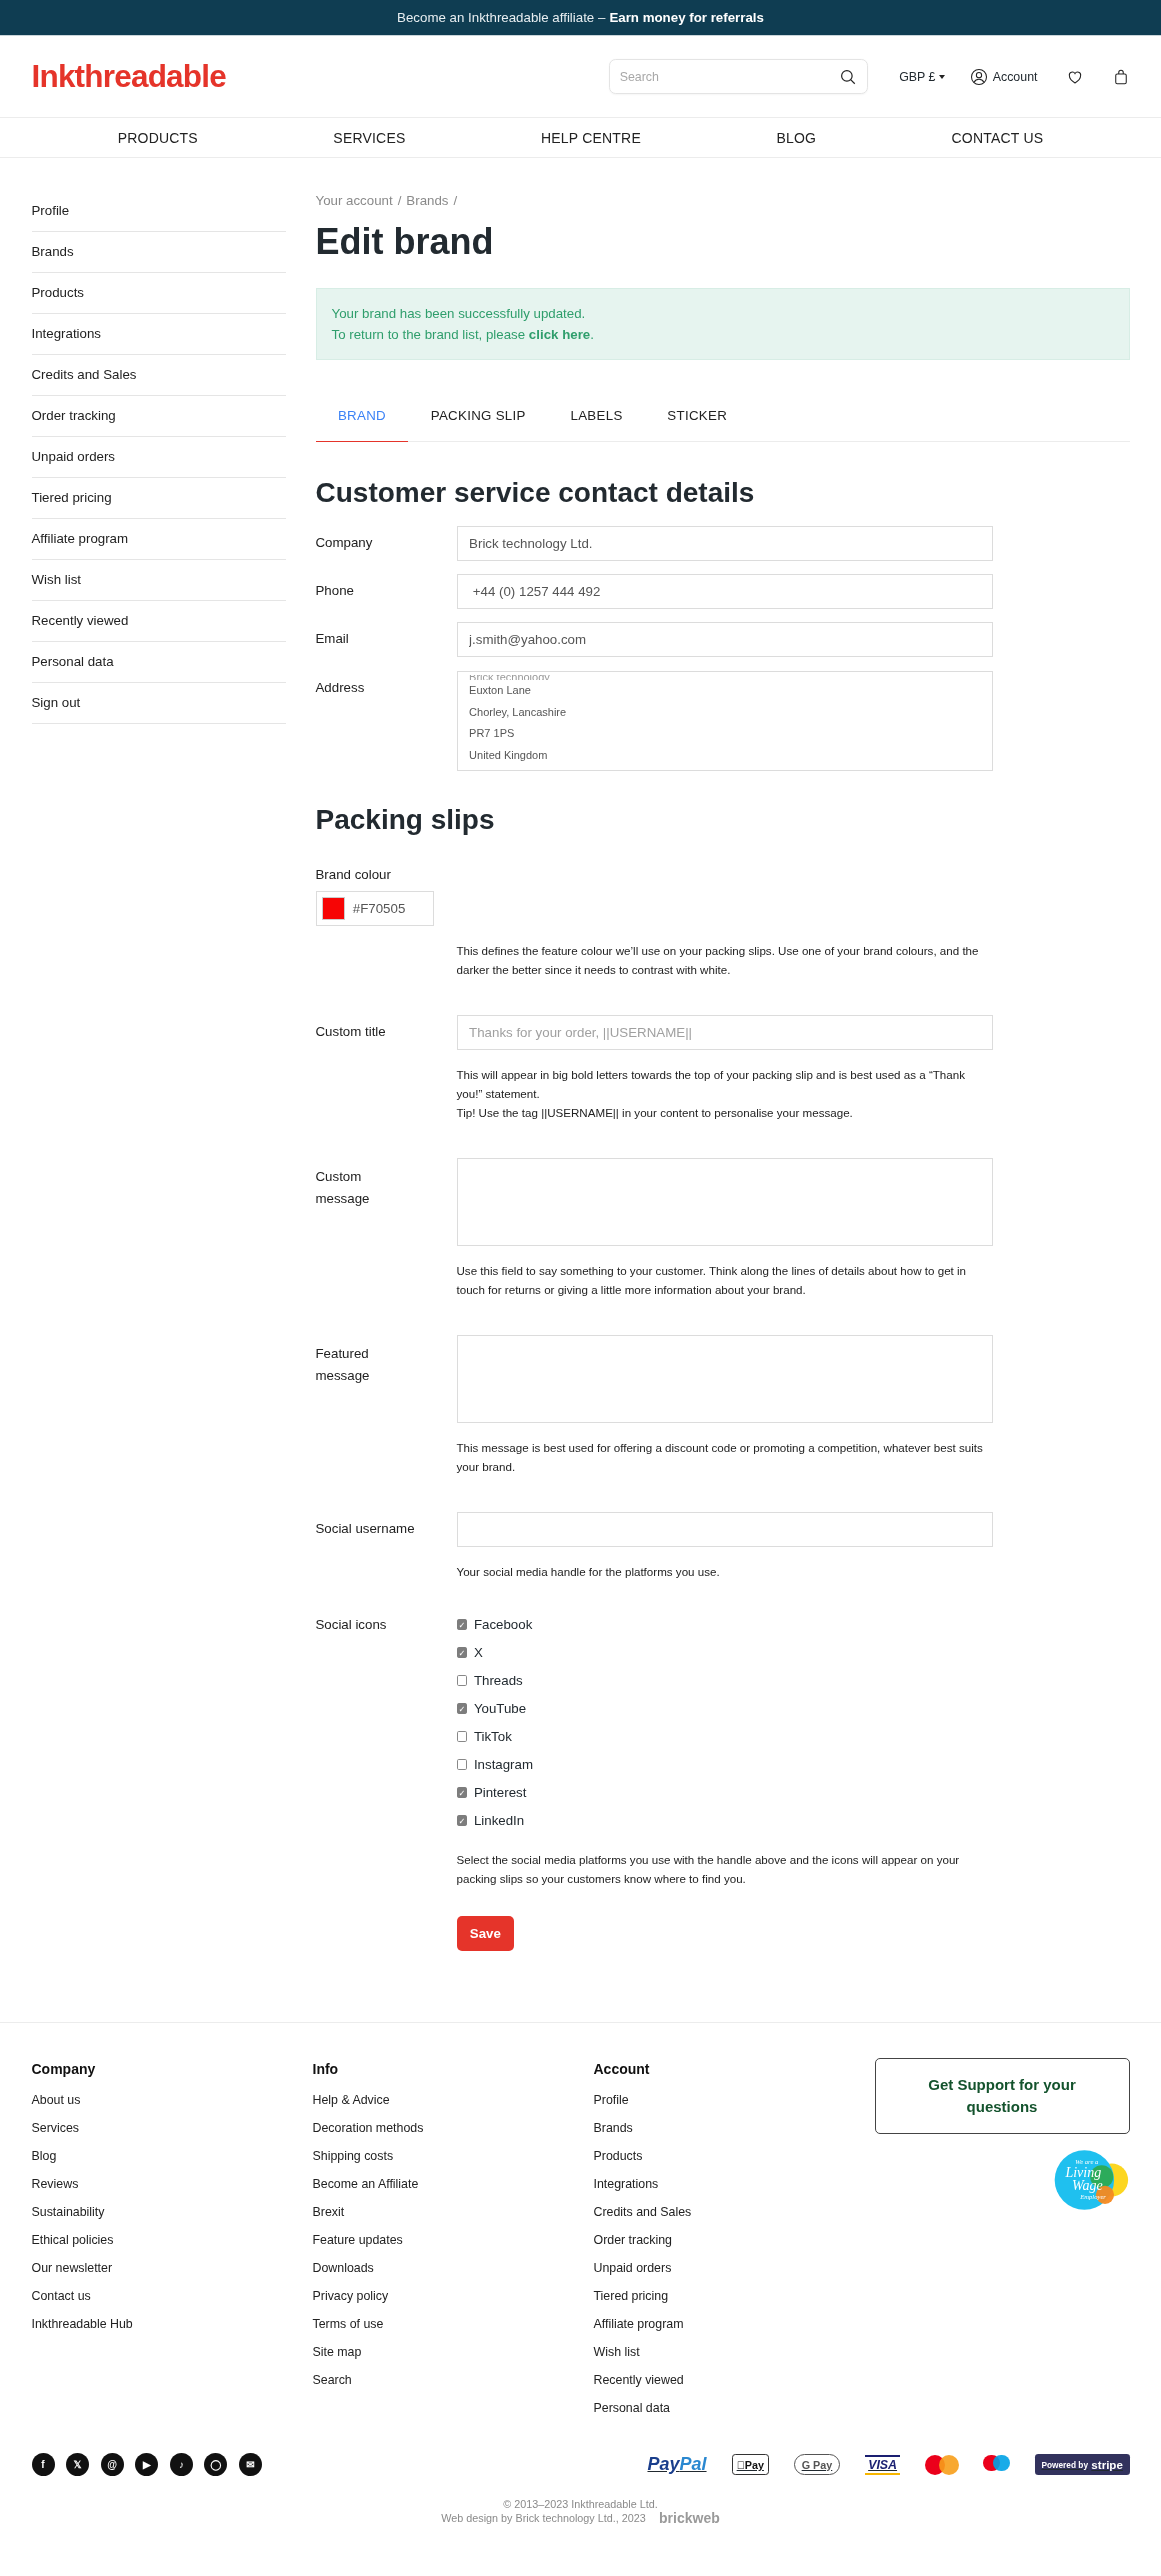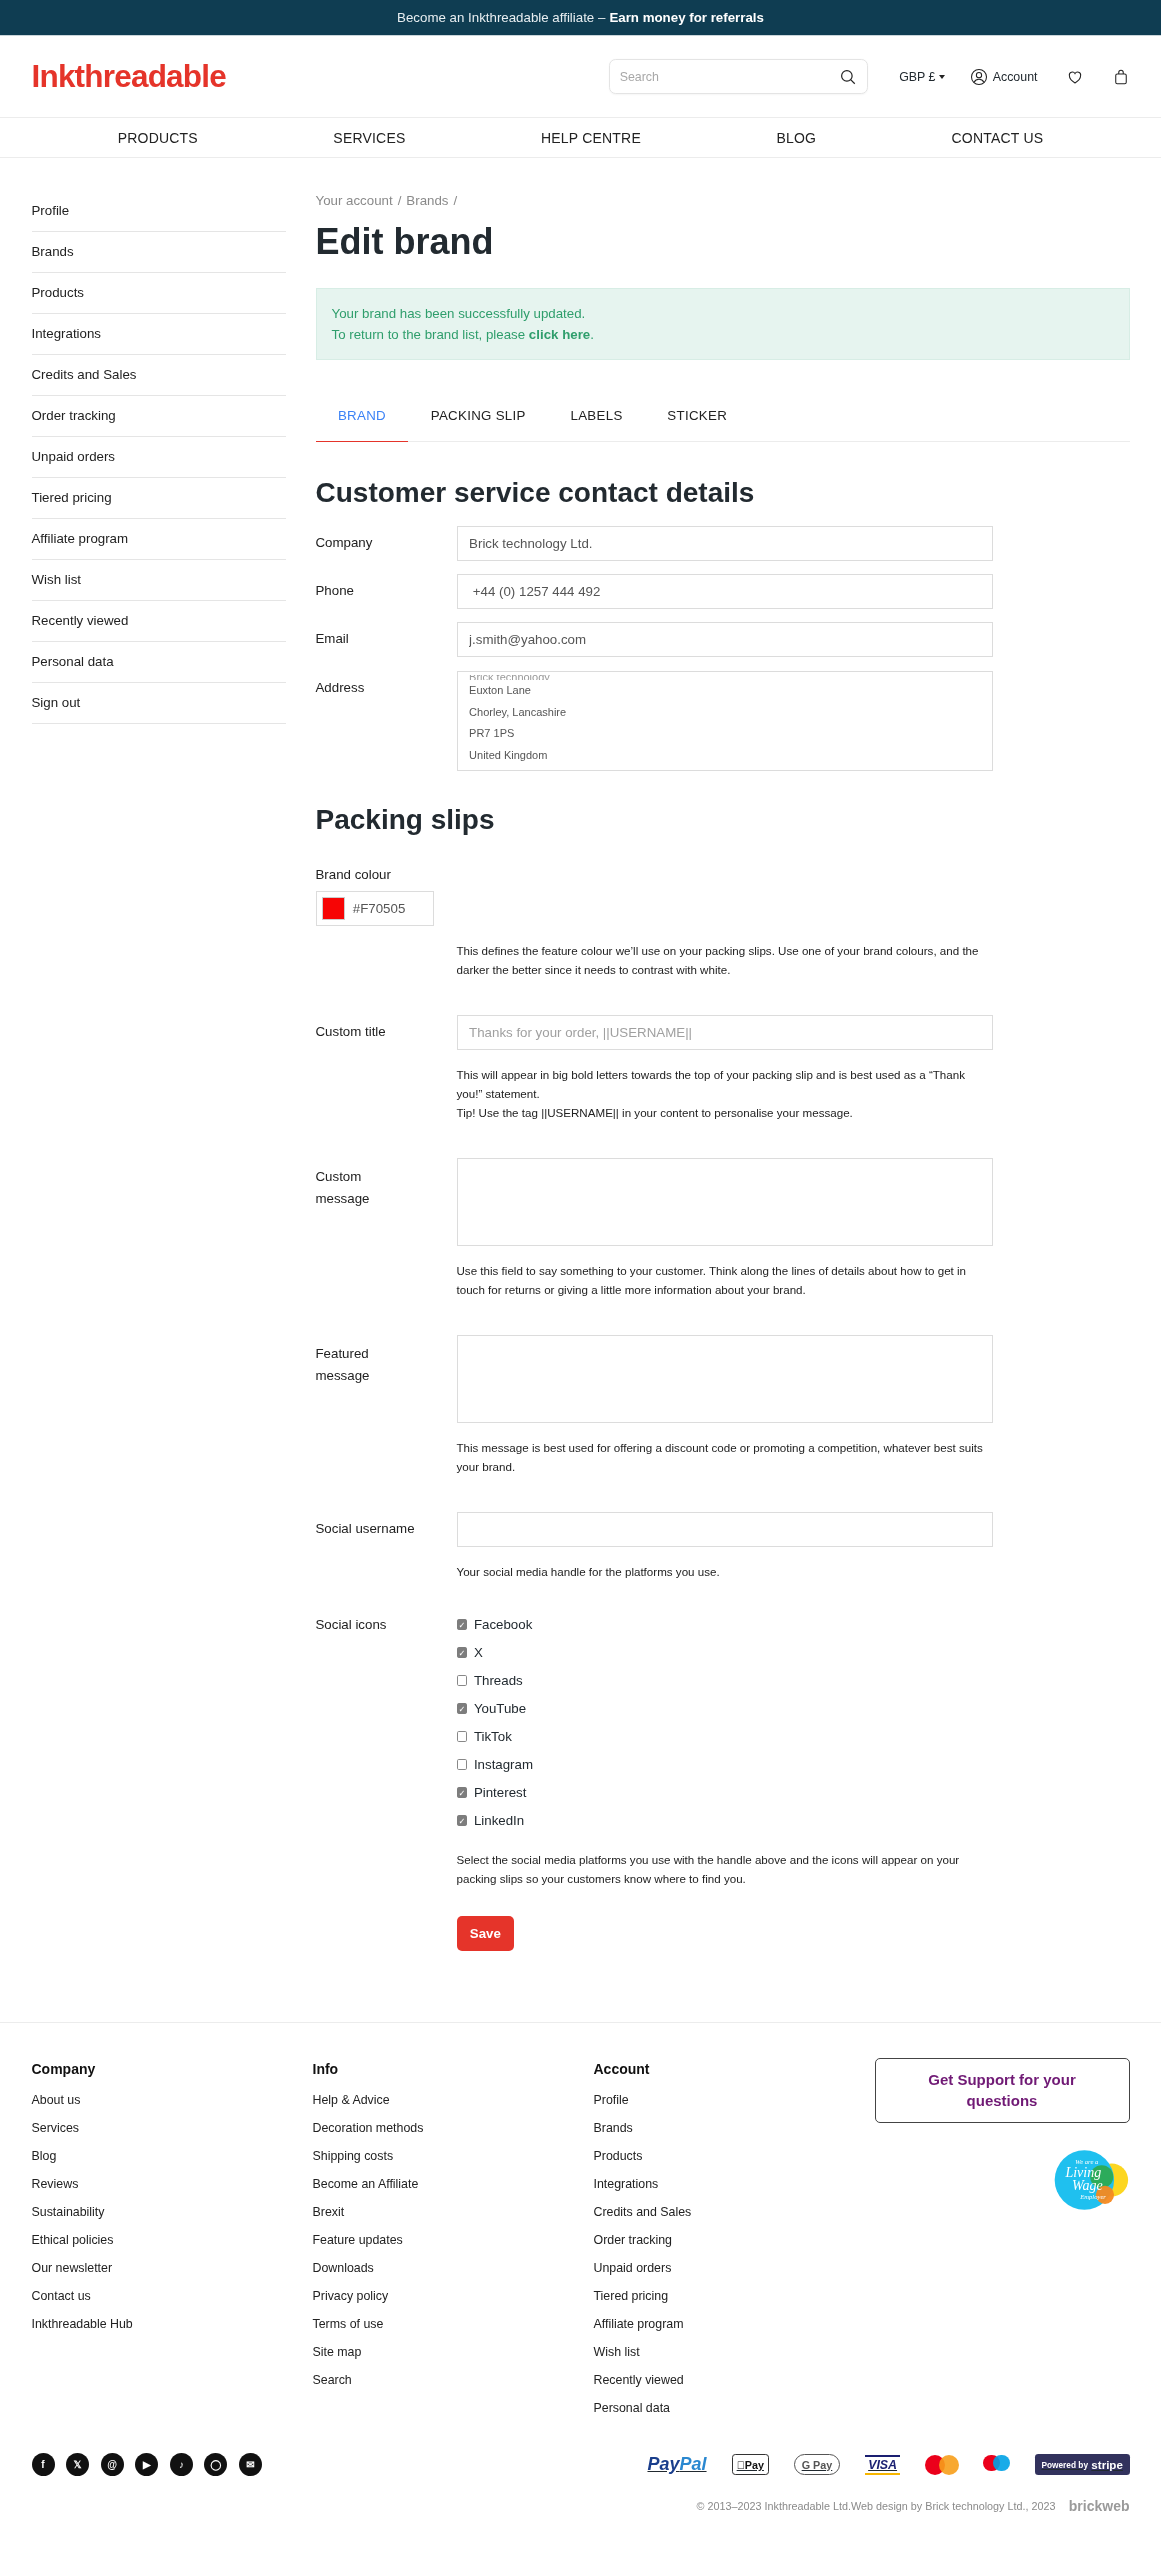--- a/index.html
+++ b/index.html
@@ -83,39 +83,39 @@
 
   .btn-save { margin-left: 141px; margin-top: 28px; background: #e5342a; color: #fff; border: none; border-radius: 5px; height: 35px; padding: 0 13.3px; font-weight: bold; font-size: 13.3px; font-family: "Liberation Sans", sans-serif; cursor: pointer; }
 
   
   .footer { margin-top: 71px; border-top: 1.7px solid #ececec; padding: 33px 31.5px 0; position: relative; }
   .fcols { display: flex; }
   .fcol { width: 281px; }
   .fcol h4 { font-size: 14px; font-weight: bold; color: #111; height: 20px; line-height: 20px; margin-top: 3.3px; }
   .fcol a { display: block; color: #222; text-decoration: none; font-size: 12.4px; height: 28px; line-height: 28px; }
   .fcol a:first-of-type { margin-top: 6.6px; }
-  .support { position: absolute; right: 31.5px; top: 35px; width: 255px; height: 65px; border: 1.7px solid #444; border-radius: 5px; display: flex; align-items: center; justify-content: center; text-align: center; font-weight: bold; font-size: 15px; line-height: 21.6px; color: #701a75; padding: 0 25px; cursor: pointer; }
+  .support { position: absolute; right: 31.5px; top: 35px; width: 255px; height: 76px; border: 1.7px solid #444; border-radius: 5px; display: flex; align-items: center; justify-content: center; text-align: center; font-weight: bold; font-size: 15px; line-height: 21.6px; color: #14532d; padding: 0 25px; cursor: pointer; }
   .lw { position: absolute; right: 31.5px; top: 124px; width: 83px; height: 66px; }
 
   .fbottom { display: flex; justify-content: space-between; align-items: center; margin-top: 31.5px; }
   .socials { display: flex; gap: 11.6px; }
   .soc { width: 23px; height: 23px; border-radius: 50%; background: #111; color: #fff; display: flex; align-items: center; justify-content: center; font-size: 10px; font-weight: bold; cursor: pointer; }
   .pays { display: flex; align-items: center; gap: 25px; text-decoration: underline; }
   .pay { height: 21.6px; display: flex; align-items: center; justify-content: center; font-size: 10px; font-weight: bold; }
   .paypal { color: #1a3e8c; font-size: 18px; font-style: italic; font-weight: bold; }
   .paypal span { color: #2a88d0; }
   .applepay { border: 1.2px solid #333; border-radius: 3.3px; padding: 0 4.1px; font-size: 10.8px; color: #111; }
   .gpay { border: 1.2px solid #555; border-radius: 11.6px; padding: 0 6.6px; font-size: 10.8px; color: #555; }
   .visa { color: #1a1f71; font-size: 12.4px; font-style: italic; border-top: 2.5px solid #1a1f71; border-bottom: 2.5px solid #f7b600; height: 20px; padding: 0 3.3px; }
   .mc { width: 33px; position: relative; }
   .mc i, .mae i { position: absolute; width: 20px; height: 20px; border-radius: 50%; top: 0.8px; }
   .mae { width: 26.5px; position: relative; }
   .stripe { background: #32325d; color: #fff; border-radius: 3.3px; padding: 0 6.6px; font-size: 8.3px; height: 21.6px; }
   .stripe b { font-size: 11.6px; margin-left: 3.3px; }
-  .fcopy { display: flex; justify-content: flex-end; align-items: center; margin-top: 21.6px; padding-bottom: 33px; font-size: 10.8px; color: #8a8a8a; }
+  .fcopy { display: flex; justify-content: center; align-items: center; margin-top: 21.6px; padding-bottom: 33px; font-size: 10.8px; color: #8a8a8a; flex-direction: column; }
   .credit { display: flex; align-items: center; gap: 13.3px; }
   .brickweb { font-size: 14px; font-weight: bold; color: #9a9a9a; }
 </style>
 </head>
 <body>
 
 <div class="promo">
   <span>Become an Inkthreadable affiliate –</span>
   <b>Earn money for referrals</b>
 </div>

